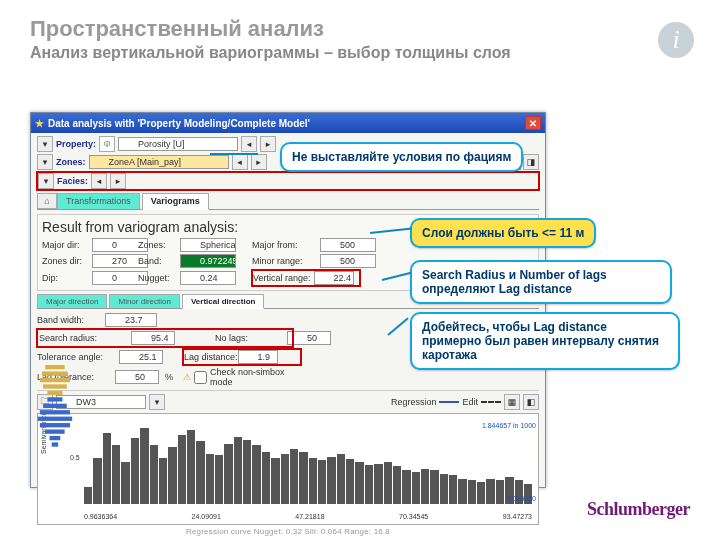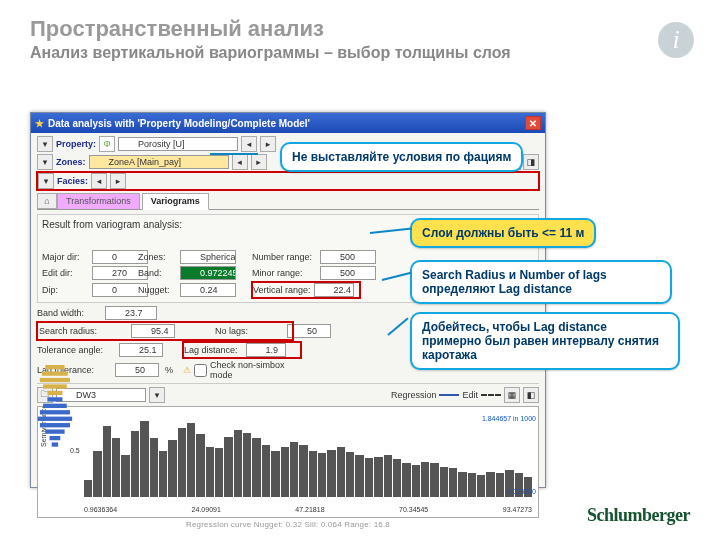--- a/index.html
+++ b/index.html
@@ -1,35 +1,35 @@
 <!DOCTYPE html>
 <html><head>
 <meta charset="utf-8">
 <style>
   * { box-sizing: border-box; margin: 0; padding: 0; }
   body { width: 720px; height: 540px; font-family: Tahoma, Arial, sans-serif; font-size: 10px; background: #fff; color: #333; position: relative; overflow: hidden; }
 
   .slide-title { position: absolute; top: 16px; left: 30px; color: #999; font-size: 22px; font-weight: bold; }
   .slide-subtitle { position: absolute; top: 44px; left: 30px; color: #888; font-size: 16px; font-weight: bold; }
   .info-badge { position: absolute; top: 22px; right: 26px; width: 36px; height: 36px; border-radius: 50%; background: #c9d2d7; color: #fff; font-family: Georgia, serif; font-style: italic; font-size: 26px; display:flex; align-items:center; justify-content:center; }
-  .logo { position: absolute; bottom: 14px; right: 30px; font-family: Georgia, serif; font-weight: bold; font-size: 18px; color: #14532d; letter-spacing: -0.5px; }
+  .logo { position: absolute; bottom: 20px; right: 30px; font-family: Georgia, serif; font-weight: bold; font-size: 18px; color: #701a75; letter-spacing: -0.5px; }
 
   .app-window { position: absolute; top: 112px; left: 30px; width: 516px; height: 376px; background: #f5f5f2; border: 1px solid #7a8aa0; box-shadow: 0 0 4px rgba(0,0,0,0.3); }
   .titlebar { height: 20px; background: linear-gradient(#3b6cd4, #1b49b5); color: #fff; display:flex; align-items:center; padding: 0 4px; font-size: 10px; font-weight: bold; }
   .titlebar .star { color: #ffd24a; margin-right: 4px; }
   .titlebar .close { margin-left: auto; width: 16px; height: 14px; background: #e24b3a; color:#fff; display:flex; align-items:center; justify-content:center; font-size: 10px; border: 1px solid #b33; }
 
   .dlg-body { padding: 3px 6px; font-size: 9px; }
   .row { display:flex; align-items:center; gap: 3px; margin-bottom: 2px; }
   .label { color: #1d2a8a; font-weight: bold; white-space: nowrap; }
   .field { background:#fff; border:1px solid #999; height:14px; padding: 0 19px; display:flex; align-items:center; flex: 0 0 auto; overflow:hidden; white-space:nowrap; }
   .btnicon { width:16px; height:16px; background:#eee; border:1px solid #aaa; display:inline-flex; align-items:center; justify-content:center; font-size:9px; }
   .red-outline { outline: 2px solid #c00; outline-offset: -1px; }
   .tabs { display:flex; border-bottom:1px solid #999; margin: 3px 0 4px; font-size:9px; }
-  .tab { padding: 2px 8px; border:1px solid #aaa; border-bottom:none; background:#f0abfc; margin-right:2px; color:#555; }
+  .tab { padding: 2px 8px; border:1px solid #aaa; border-bottom:none; background:#5eead4; margin-right:2px; color:#555; }
   .tab.active { background:#fff; font-weight:bold; color:#222; border-bottom:1px solid #fff; margin-bottom:-1px; }
   .subpanel { border:1px solid #ccc; padding: 4px; background:#f8f8f5; margin-bottom:3px; }
   .grid2 { display:grid; grid-template-columns: 46px 60px 42px 56px; gap: 2px 6px; align-items:center; font-size:9px; }
   .grid2 .field { width: 56px; }
   .sill-val { background:#0a7a2b; color:#fff; }
   .hr { border-top:1px solid #ccc; margin: 3px 0; }
   .grid3 { display:grid; grid-template-columns: 60px 52px 68px 52px; gap: 2px 8px; font-size:9px; align-items:center; }
   .chart-area { height: 112px; background:#fff; border:1px solid #aaa; margin-top:3px; position:relative; overflow:hidden; }
   .chart-bars { position:absolute; left:46px; right:6px; top:6px; bottom:20px; display:flex; align-items:flex-end; gap:1px; }
   .chart-bars div { flex:1; background:#555; }
@@ -92,66 +92,71 @@
       <span class="btnicon">▸</span>
     </div>
 
     <div class="tabs">
       <span class="btnicon" style="width:20px">⌂</span>
       <div class="tab">Transformations</div>
       <div class="tab active">Variograms</div>
     </div>
 
     <div class="subpanel">
-      <div style="font-size:10px;margin-bottom:20px">Result from variogram analysis:</div>
+      <div style="font-size:14px;margin-bottom:3px">Result from variogram analysis:</div>
       <div class="grid2" style="grid-template-columns: 44px 40px 36px 66px 62px 40px">
         <span>Major dir:</span>
         <span class="field">0</span>
         <span>Zones:</span>
         <span class="field">Spherical</span>
-        <span>Number range:</span>
+        <span>Major from:</span>
         <span class="field">500</span>
 
-        <span>Edit dir:</span>
+        <span>Zones dir:</span>
         <span class="field">270</span>
         <span>Band:</span>
         <span class="field sill-val">0.97224529</span>
         <span>Minor range:</span>
         <span class="field">500</span>
 
         <span>Dip:</span>
         <span class="field">0</span>
         <span>Nugget:</span>
         <span class="field">0.24</span>
         <span class="red-outline" style="display:flex;gap:3px;align-items:center;grid-column: span 2; padding:1px">
           <span>Vertical range:</span>
           <span class="field" style="width:38px">22.4</span>
         </span>
       </div>
     </div>
 
+    <div class="tabs" style="font-size:8px">
+      <div class="tab">Major direction</div>
+      <div class="tab">Minor direction</div>
+      <div class="tab active">Vertical direction</div>
+    </div>
 
     <div class="grid3">
       <span>Band width:</span>
       <span class="field">23.7</span>
       <span style="grid-column: span 2"></span>
 
       <span class="red-outline" style="grid-column:1 / span 4; display:grid; grid-template-columns: 72px 44px auto 52px 44px; gap:2px 20px; padding:2px;align-items:center">
         <span>Search radius:</span>
         <span class="field">95.4</span>
         <span></span>
         <span>No lags:</span>
         <span class="field">50</span>
       </span>
 
       <span style="grid-column:1 / span 4; display:grid; grid-template-columns: 72px 44px auto 64px 44px; gap:2px 10px;align-items:center">
         <span>Tolerance angle:</span>
         <span class="field">25.1</span>
         <span></span>
-        <span class="red-outline" style="display:flex;gap:8px;align-items:center;padding:1px;grid-column: span 2">
+        <span class="red-outline" style="display:flex;gap:0;align-items:center;padding:1px;grid-column: span 2">
           <span>Lag distance:</span>
           <span class="field" style="width:38px">1.9</span>
         </span>
       </span>
 
       <span style="grid-column:1 / span 4; display:grid; grid-template-columns: 72px 44px 12px auto; gap:2px 6px;align-items:center">
         <span>Lag tolerance:</span>
         <span class="field">50</span>
         <span>%</span>
         <span style="display:flex;align-items:center; gap:3px">

